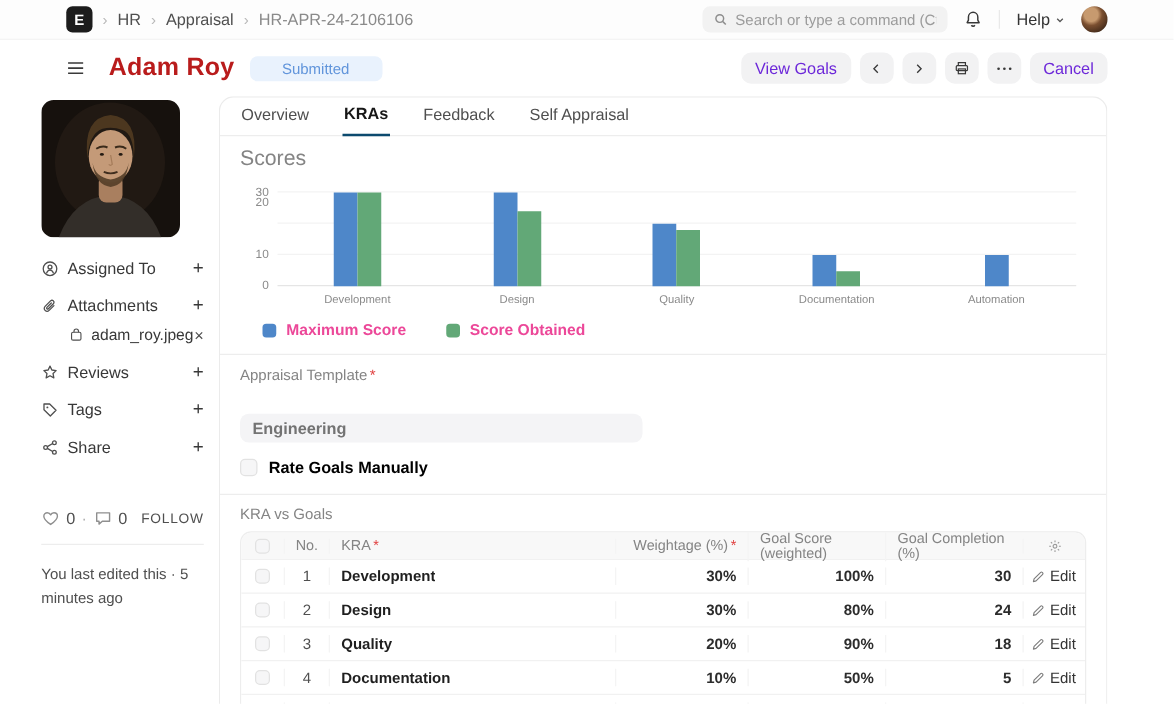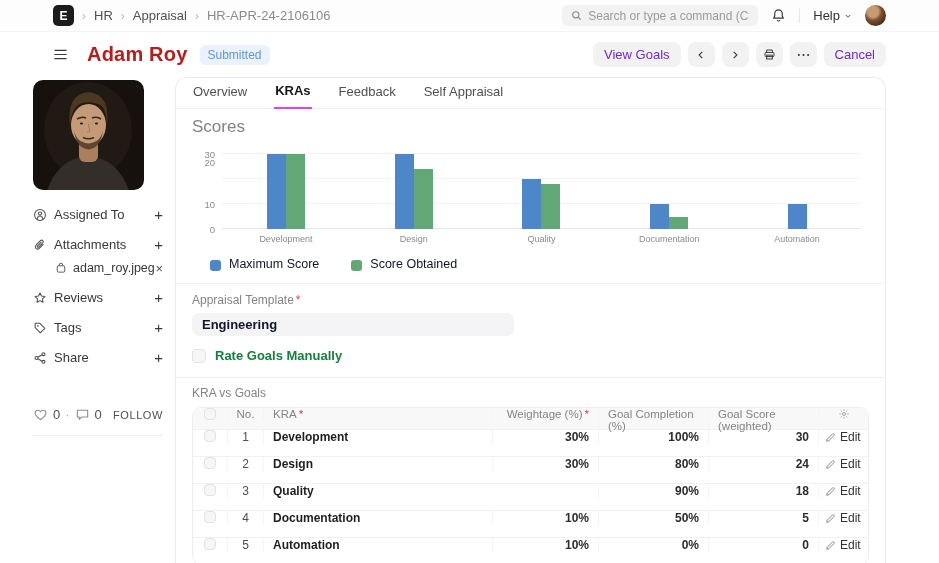--- a/index.html
+++ b/index.html
@@ -19,21 +19,21 @@
   .search input{border:none;background:transparent;outline:none;font-size:12px;color:#777;width:100%;font-family:inherit}
   .search input::placeholder{color:#9b9b9b}
   .nav-divider{width:1px;height:15px;background:#e9e9e9}
   .help{display:flex;align-items:center;gap:4px;font-size:13px;color:#333;cursor:pointer}
   .avatar{width:21px;height:21px;border-radius:50%;cursor:pointer;
     background:radial-gradient(circle at 38% 32%,#c79a6f 0 28%,#7b4f30 45%,#3a2517 85%)}
 
   
   .page-header{display:flex;align-items:center;padding:10px 53px 0}
   .title{font-size:20px;font-weight:700;color:#b91c1c;margin-left:19px;letter-spacing:.2px}
-  .badge{margin-left:12px;padding:3px 8px;border-radius:6px;font-size:12px;font-weight:400}
+  .badge{margin-left:12px;padding:3px 26px;border-radius:6px;font-size:12px;font-weight:400}
   .actions{margin-left:auto;display:flex;gap:7px;align-items:center}
   .btn{height:25px;display:inline-flex;align-items:center;justify-content:center;padding:0 11px;background:#f2f2f3;border:none;border-radius:8px;font-size:13px;color:#6d28d9;font-family:inherit;cursor:pointer;white-space:nowrap}
   .btn.icon-btn{width:27px;padding:0}
 
   
   .page{display:flex;align-items:flex-start}
   .sidebar{width:130px;margin-left:33px;flex-shrink:0;padding-top:13px}
   .photo{width:111px;height:110px;border-radius:10px;overflow:hidden;margin-bottom:17px}
   .side-row{display:flex;align-items:center;margin-bottom:15px;font-size:13px;color:#383838}
   .side-row .lbl{margin-left:7px}
@@ -44,51 +44,51 @@
   .likes{display:flex;align-items:center;margin-top:42px;font-size:13px;color:#4f4f4f;gap:5px}
   .likes .dot{color:#b0b0b0}
   .follow{margin-left:auto;font-size:11px;letter-spacing:.6px;color:#4f4f4f;font-weight:500;cursor:pointer}
   .side-hr{border:none;border-top:1px solid #ededed;margin:13px 0 14px}
   .activity p{font-size:12px;color:#4f4f4f;line-height:1.55;margin:0 0 11px}
 
   
   .main{flex:1;margin:10px 53px 0 12px;border:1px solid #ebebeb;border-bottom:none;border-radius:12px 12px 0 0;height:620px;background:#fff;overflow:hidden}
   .tabs{display:flex;gap:26px;padding:0 16px;border-bottom:1px solid #ededed;height:31px;align-items:flex-end}
   .tab{font-size:13px;color:#4f4f4f;padding:0 1px 9px;cursor:pointer}
-  .tab.active{color:#171717;font-weight:700;border-bottom:2px solid #d946ef;margin-bottom:-1px}
+  .tab.active{color:#171717;font-weight:700;border-bottom:2px solid #0c4a6e;margin-bottom:-1px}
 
   .section{padding:8px 16px 12px}
   .section-label{font-size:17px;color:#848484}
   .divider{border-top:1px solid #ededed}
 
   
   .chart-wrap{position:relative;margin-top:10px;padding-left:30px;padding-right:8px}
   .plot{position:relative;height:82px}
   .gridline{position:absolute;left:0;right:0;height:1px;background:#f3f3f3}
   .gridline.zero{background:#e5e5e5}
   .ytick{position:absolute;right:calc(100% + 7px);transform:translateY(50%);font-size:9.5px;color:#8a8a8a}
   .groups{position:absolute;left:0;right:0;bottom:0;top:0;display:flex;align-items:flex-end}
   .group{flex:1;display:flex;justify-content:center;align-items:flex-end}
   .bar{width:19px}
   .cat-row{display:flex;margin-top:5px}
   .cat{flex:1;text-align:center;font-size:9px;color:#8a8a8a}
   .legend{display:flex;gap:32px;margin:13px 0 0 18px;align-items:center}
-  .legend-item{display:flex;align-items:flex-end;gap:8px;font-size:12.5px;font-weight:400;color:#0f172a}
+  .legend-item{display:flex;align-items:center;gap:8px;font-size:12.5px;font-weight:700;color:#ec4899}
   .swatch{width:11px;height:11px;border-radius:3px}
 
   
   .field-label{font-size:12px;color:#848484}
   .req{color:#e03e3e;margin-left:2px}
-  .field-input{width:322px;height:23px;background:#f4f4f6;border-radius:7px;display:flex;align-items:center;padding:0 10px;font-size:13px;font-weight:700;color:#0f172a;margin-top:6px;cursor:text}
-  .check-row{display:flex;align-items:flex-end;gap:9px;margin-top:12px;font-size:13px;color:#15803d;font-weight:600}
+  .field-input{width:322px;height:23px;background:#f4f4f6;border-radius:7px;display:flex;align-items:center;padding:0 10px;font-size:13px;font-weight:700;color:#737373;margin-top:24px;cursor:text}
+  .check-row{display:flex;align-items:flex-end;gap:9px;margin-top:12px;font-size:13px;color:#000000;font-weight:600}
   .checkbox{width:14px;height:14px;border-radius:4px;background:#f6f6f7;border:1px solid #e2e2e2;cursor:pointer;flex-shrink:0}
 
   
   .grid{border:1px solid #ededed;border-radius:9px;margin-top:7px;overflow:hidden;font-size:12px}
-  .grid-row{display:flex;align-items:flex-start;height:27px;background:#fff}
+  .grid-row{display:flex;align-items:center;height:27px;background:#fff}
   .grid-row.grid-head{background:#f8f8f8;height:21px;color:#848484;font-size:11.5px;font-weight:400}
   .grid-row + .grid-row{border-top:1px solid #f1f1f1}
   .cell{display:flex;align-items:center;padding:0 9px;min-width:0}
   .cell + .cell{border-left:1px solid #f4f4f4}
   .col-check{width:34px;justify-content:center;padding:0}
   .col-no{width:36px;justify-content:center}
   .col-kra{flex:1}
   .col-wt{width:106px;justify-content:flex-end}
   .col-gc{width:110px;justify-content:flex-end}
   .col-gs{width:110px;justify-content:flex-end}
@@ -270,20 +270,21 @@
       <span class="icon" id="comment-ic">
           <svg width="15" height="15" viewBox="0 0 16 16" fill="none" stroke="#8f8f8f" stroke-width="1.2">
             <path d="M2.5 3.5h11v7.2H7.3l-2.8 2.4v-2.4H2.5z" stroke-linejoin="round"></path>
           </svg>
         </span>
       <span>0</span>
       <span class="follow">FOLLOW</span>
     </div>
     <hr class="side-hr">
     <div class="activity" id="activity">
+        <p>You last edited this · 5 minutes ago</p>
       </div>
   </div>
 
   <div class="main">
     <div class="tabs" id="tabs">
         <div class="tab">Overview</div>
         <div class="tab active">KRAs</div>
         <div class="tab">Feedback</div>
         <div class="tab">Self Appraisal</div>
       </div>
@@ -368,25 +369,25 @@
               <span>No.</span>
             </div>
             <div class="cell col-kra">
               <span>KRA</span>
               <span class="req">*</span>
             </div>
             <div class="cell col-wt">
               <span>Weightage (%)</span>
               <span class="req">*</span>
             </div>
+            <div class="cell col-gs">
+              <span>Goal Score (weighted)</span>
+            </div>
             <div class="cell col-gc">
               <span>Goal Completion (%)</span>
-            </div>
-            <div class="cell col-gs">
-              <span>Goal Score (weighted)</span>
             </div>
             <div class="cell col-edit" style="justify-content: center;">
               <span class="icon">
                 <svg width="12" height="12" viewBox="0 0 16 16" fill="none" stroke="#9a9a9a" stroke-width="1.2">
                   <circle cx="8" cy="8" r="2"></circle>
                   <path d="M8 1.8v2M8 12.2v2M1.8 8h2M12.2 8h2M3.6 3.6 5 5M11 11l1.4 1.4M12.4 3.6 11 5M5 11l-1.4 1.4"></path>
                 </svg>
               </span>
             </div>
           </div>
@@ -453,20 +454,23 @@
           <div class="grid-row">
             <div class="cell col-check">
               <span class="gcheck"></span>
             </div>
             <div class="cell col-no">
               <span class="no-val">3</span>
             </div>
             <div class="cell col-kra">
               <span class="kra-name">Quality</span>
             </div>
+            <div class="cell col-wt">
+              <span class="num">20%</span>
+            </div>
             <div class="cell col-gc">
               <span class="num">90%</span>
             </div>
             <div class="cell col-gs">
               <span class="num">18</span>
             </div>
             <div class="cell col-edit">
               <span class="edit-btn">
                 <span class="icon">
                   <svg width="11" height="11" viewBox="0 0 16 16" fill="none" stroke="#7c7c7c" stroke-width="1.3">

